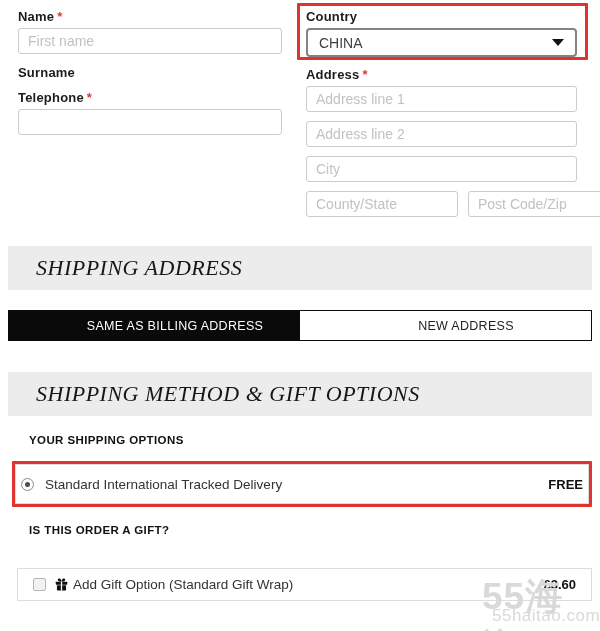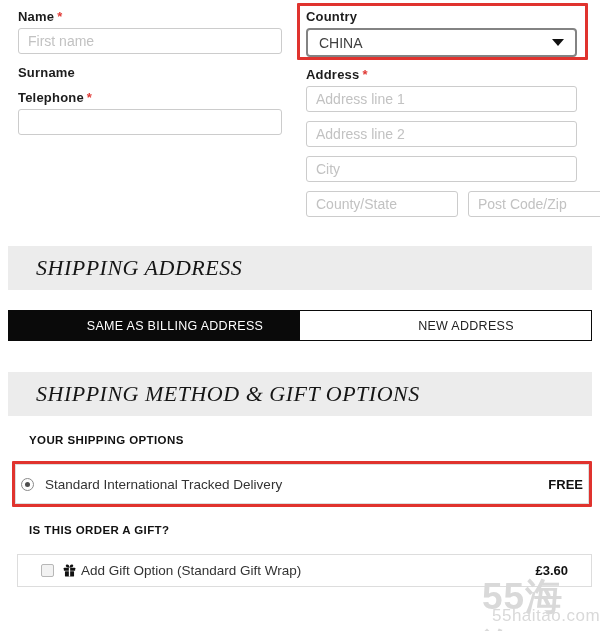--- a/index.html
+++ b/index.html
@@ -92,22 +92,22 @@
   }
   .radio {
     width:13px; height:13px; border-radius:50%; border:1px solid #8a8a8a;
     background:#fdfdfd; position:relative; flex:none; margin-right:11px;
   }
   .radio-dot { position:absolute; inset:3px; border-radius:50%; background:#4d4d4d; }
   .ship-name { font-size:13.5px; color:#333; }
   .price { margin-left:auto; font-size:13px; font-weight:bold; color:#111; }
 
   .gift-row {
-    margin:18px 8px 0 17px; height:33px; border:1px solid #dddddd;
-    display:flex; align-items:center; padding:0 23px; background:transparent;
+    margin:32px 8px 0 17px; height:33px; border:1px solid #dddddd;
+    display:flex; align-items:center; padding:0 15px; background:transparent;
   }
   .checkbox {
     width:13px; height:13px; border:1px solid #b7b7b7; border-radius:2px;
     background:#f2f2f2; flex:none; margin-right:9px;
   }
   .gift-icon { flex:none; margin-right:5px; display:flex; align-items:center; }
   .gift-name { font-size:13.5px; color:#333; }
 
   
   .watermark { position:absolute; pointer-events:none; z-index:9; color:#d9d9d9; }

